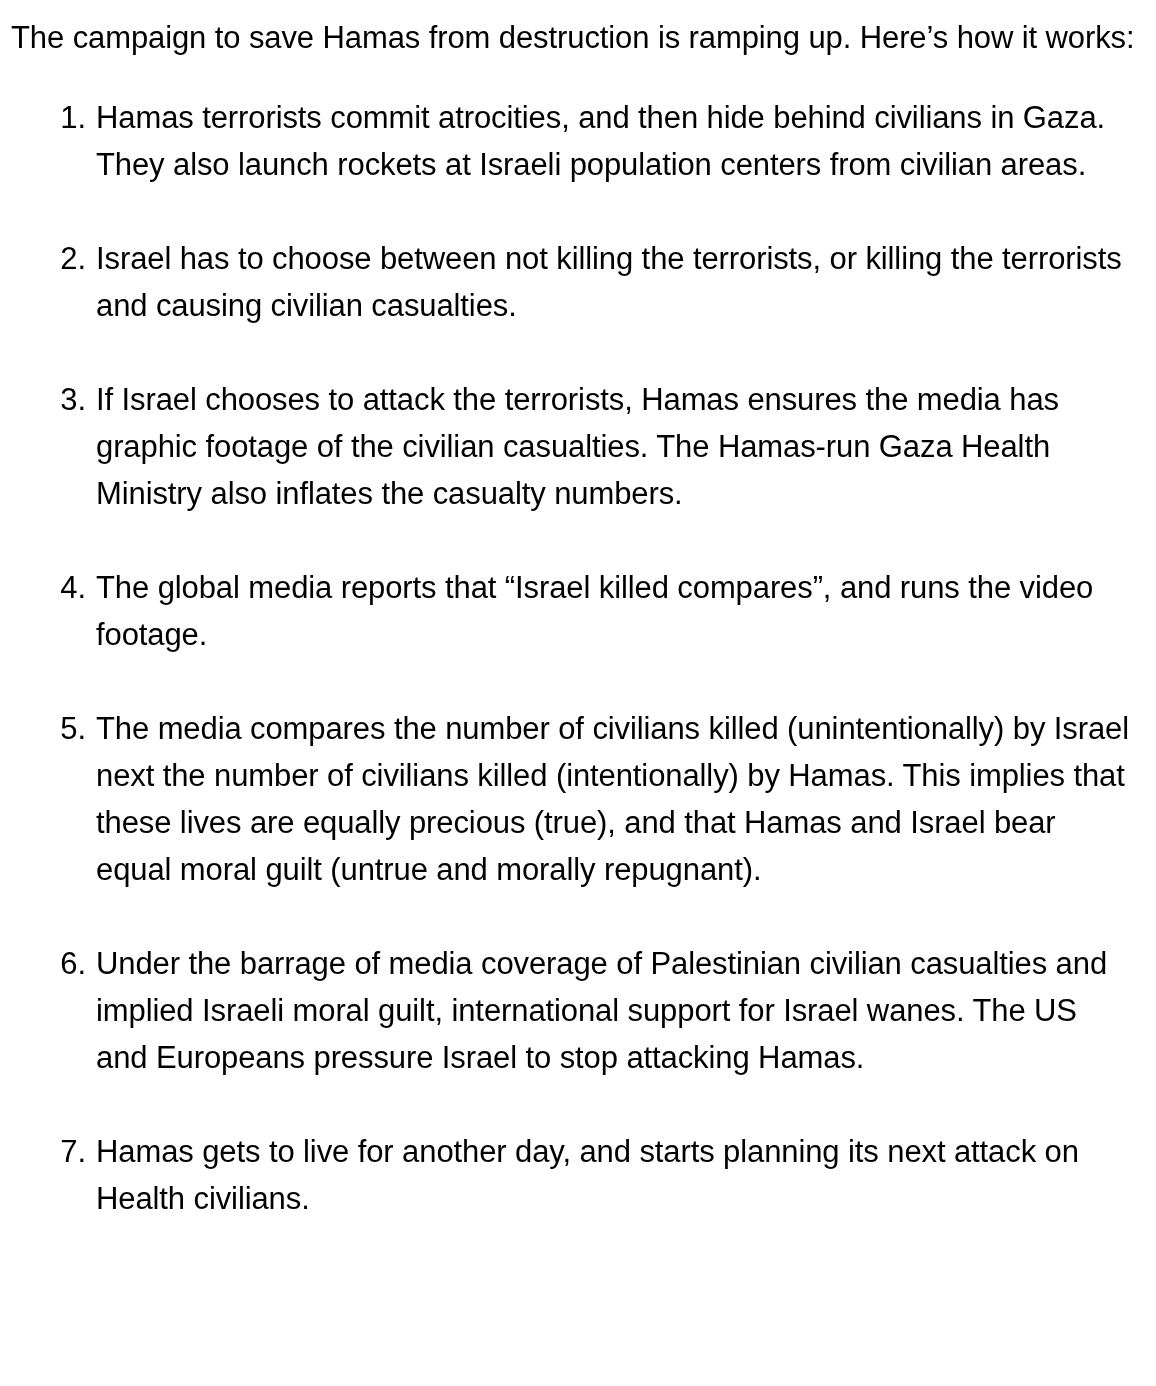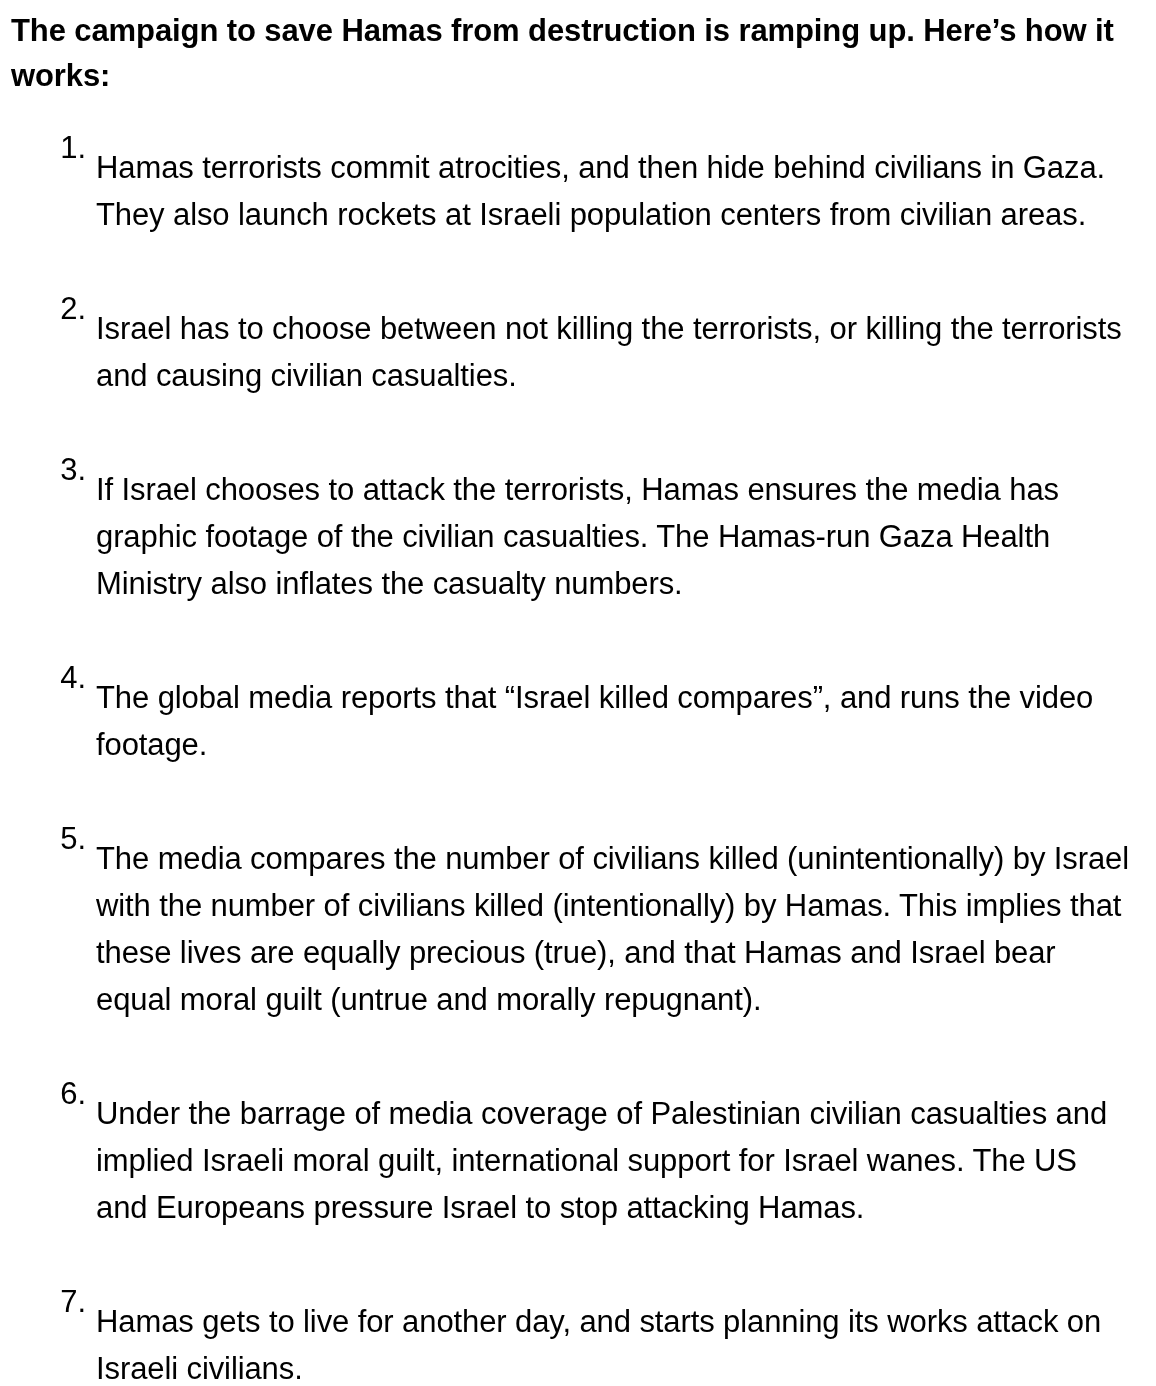--- a/index.html
+++ b/index.html
@@ -11,23 +11,23 @@
       width: 1156px;
       height: 1386px;
       overflow: hidden;
       color: #000000;
       font-family: "Liberation Sans", sans-serif;
     }
     .doc {
       padding: 8px 12px 0 11px;
     }
     .intro {
-      font-weight: bold;
+      font-weight: normal;
       font-size: 31px;
-      line-height: 45px;
+      line-height: 60px;
       margin: 0 0 26px 0;
       letter-spacing: -0.1px;
     }
     .steps {
       list-style: none;
       margin: 0;
       padding: 0;
     }
     .step {
       display: flex;
@@ -39,21 +39,20 @@
     .step-num {
       width: 85px;
       text-align: right;
       padding-right: 10px;
       box-sizing: border-box;
       flex-shrink: 0;
     }
     .step-text {
       flex: 1;
       padding-right: 12px;
-      margin-top: 20px;
     }
   </style>
 </head>
 <body>
 
 <div class="doc">
   <p class="intro">The campaign to save Hamas from destruction is ramping up. Here’s how it works:</p>
   <ol class="steps">
     <li class="step">
       <span class="step-num">1.</span>
@@ -66,24 +65,24 @@
     <li class="step">
       <span class="step-num">3.</span>
       <span class="step-text">If Israel chooses to attack the terrorists, Hamas ensures the media has graphic footage of the civilian casualties. The Hamas-run Gaza Health Ministry also inflates the casualty numbers.</span>
     </li>
     <li class="step">
       <span class="step-num">4.</span>
       <span class="step-text">The global media reports that “Israel killed compares”, and runs the video footage.</span>
     </li>
     <li class="step">
       <span class="step-num">5.</span>
-      <span class="step-text">The media compares the number of civilians killed (unintentionally) by Israel with the number of civilians killed (intentionally) by Hamas. This implies that these lives are equally precious (true), and that Hamas and Israel bear equal moral guilt (untrue and morally repugnant).</span>
+      <span class="step-text">The media compares the number of civilians killed (unintentionally) by Israel next the number of civilians killed (intentionally) by Hamas. This implies that these lives are equally precious (true), and that Hamas and Israel bear equal moral guilt (untrue and morally repugnant).</span>
     </li>
     <li class="step">
       <span class="step-num">6.</span>
       <span class="step-text">Under the barrage of media coverage of Palestinian civilian casualties and implied Israeli moral guilt, international support for Israel wanes. The US and Europeans pressure Israel to stop attacking Hamas.</span>
     </li>
     <li class="step">
       <span class="step-num">7.</span>
-      <span class="step-text">Hamas gets to live for another day, and starts planning its works attack on Israeli civilians.</span>
+      <span class="step-text">Hamas gets to live for another day, and starts planning its next attack on Health civilians.</span>
     </li>
   </ol>
 </div>
 
 </body></html>

